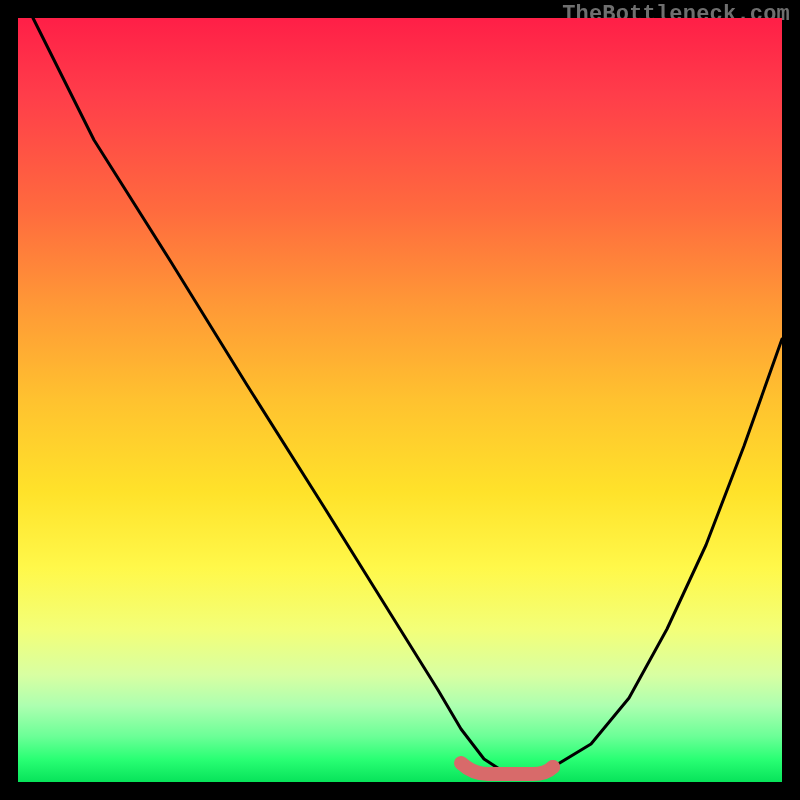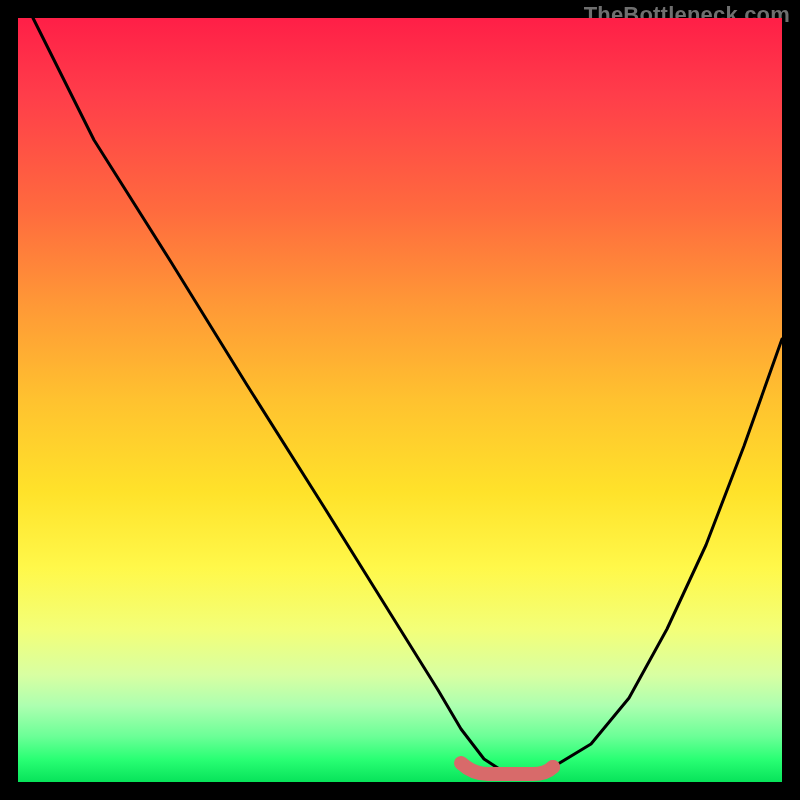--- a/index.html
+++ b/index.html
@@ -11,20 +11,21 @@
     overflow: hidden;
     font-family: Arial, Helvetica, sans-serif;
   }
   .frame {
     position: absolute;
     left: 0;
     top: 0;
     width: 800px;
     height: 800px;
     background: #000;
+    font-family: Liberation Mono, monospace;
   }
   .plot {
     position: absolute;
     left: 18px;
     top: 18px;
     width: 764px;
     height: 764px;
     
     background: linear-gradient(to bottom,
       #ff1f47 0%,

